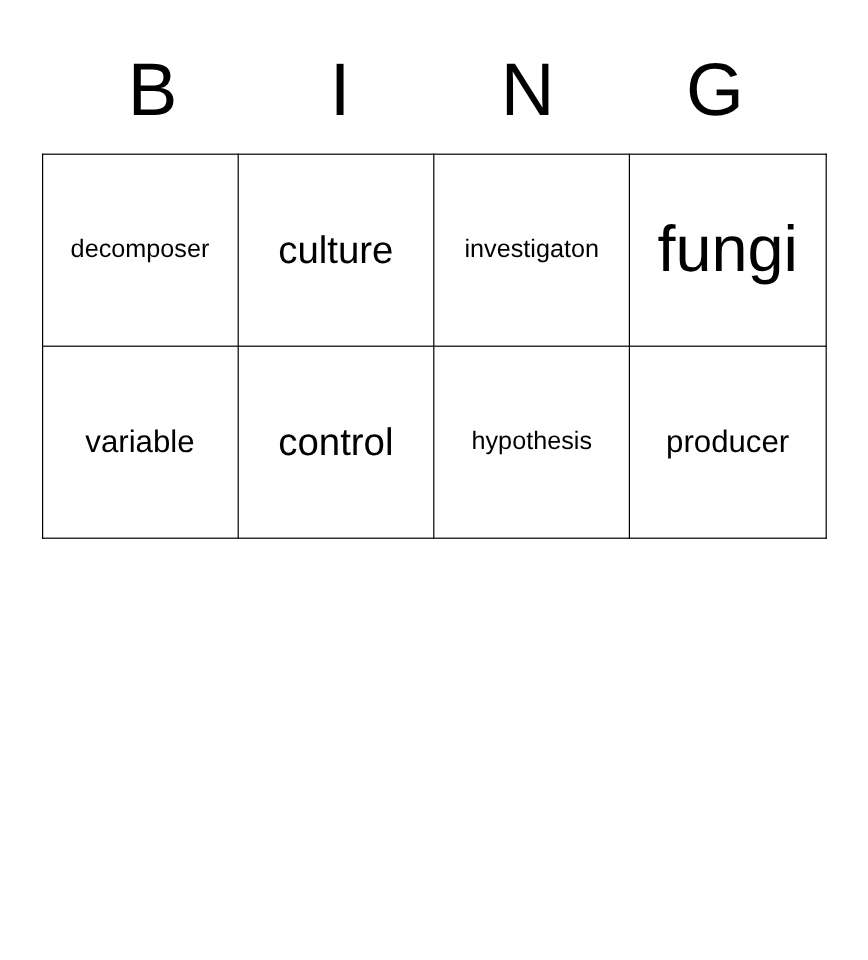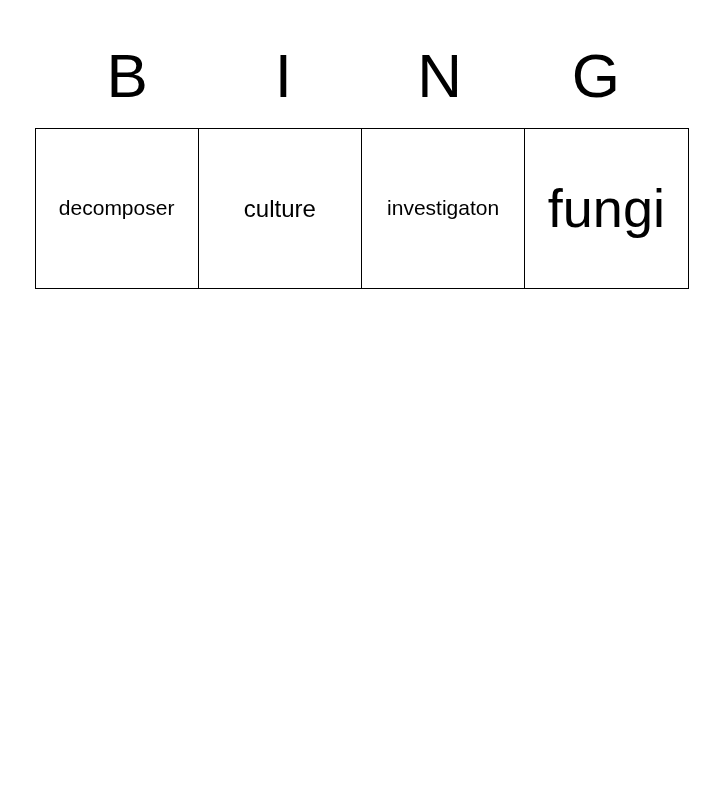--- a/index.html
+++ b/index.html
@@ -51,21 +51,21 @@
     vertical-align: middle;
     overflow: hidden;
     word-wrap: break-word;
     font-family: "Liberation Sans", sans-serif;
     line-height: 1.08;
     margin-left: 34px;
   }
   .fs-xs { font-size: 17px; }
   .fs-s  { font-size: 21px; }
   .fs-m  { font-size: 26px; }
-  .fs-l  { font-size: 24px; }
+  .fs-l  { font-size: 32px; }
   .fs-xl { font-size: 40px; }
   .fs-xxl{ font-size: 54px; }
 </style>
 </head>
 <body>
 
 <div class="bingo-card">
 
   <div class="header-row">
     <div class="header-letter">B</div>
@@ -75,16 +75,22 @@
   </div>
 
   <table class="grid">
     <tbody>
         <tr>
       <td class="fs-s">decomposer</td>
       <td class="fs-l">culture</td>
       <td class="fs-s">investigaton</td>
       <td class="fs-xxl">fungi</td>
     </tr>
+    <tr>
+      <td class="fs-m">variable</td>
+      <td class="fs-l">control</td>
+      <td class="fs-s">hypothesis</td>
+      <td class="fs-m">producer</td>
+    </tr>
   </tbody>
     </table>
 
 </div>
 
 </body></html>

